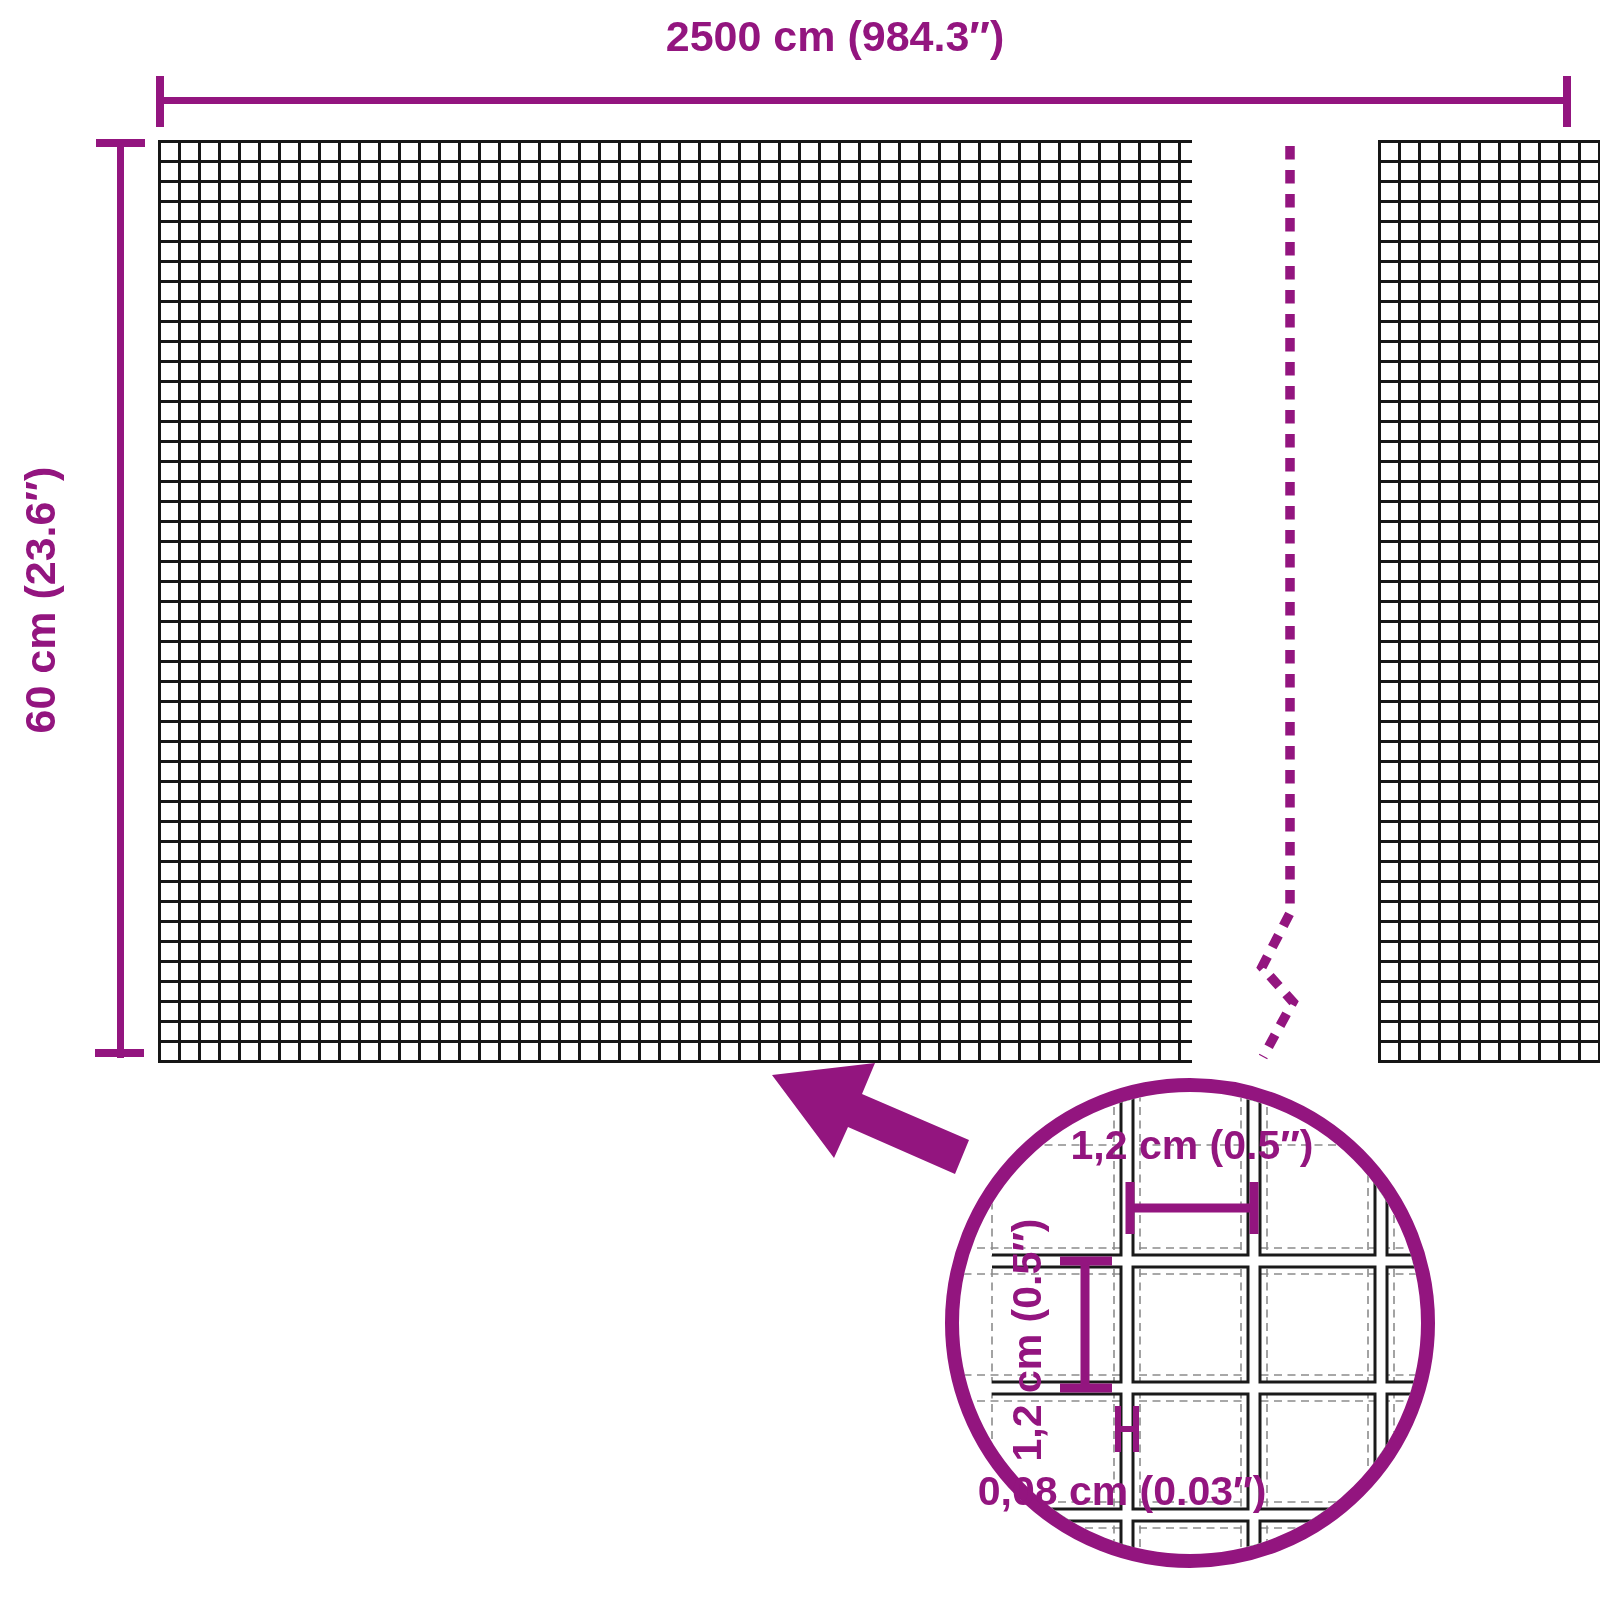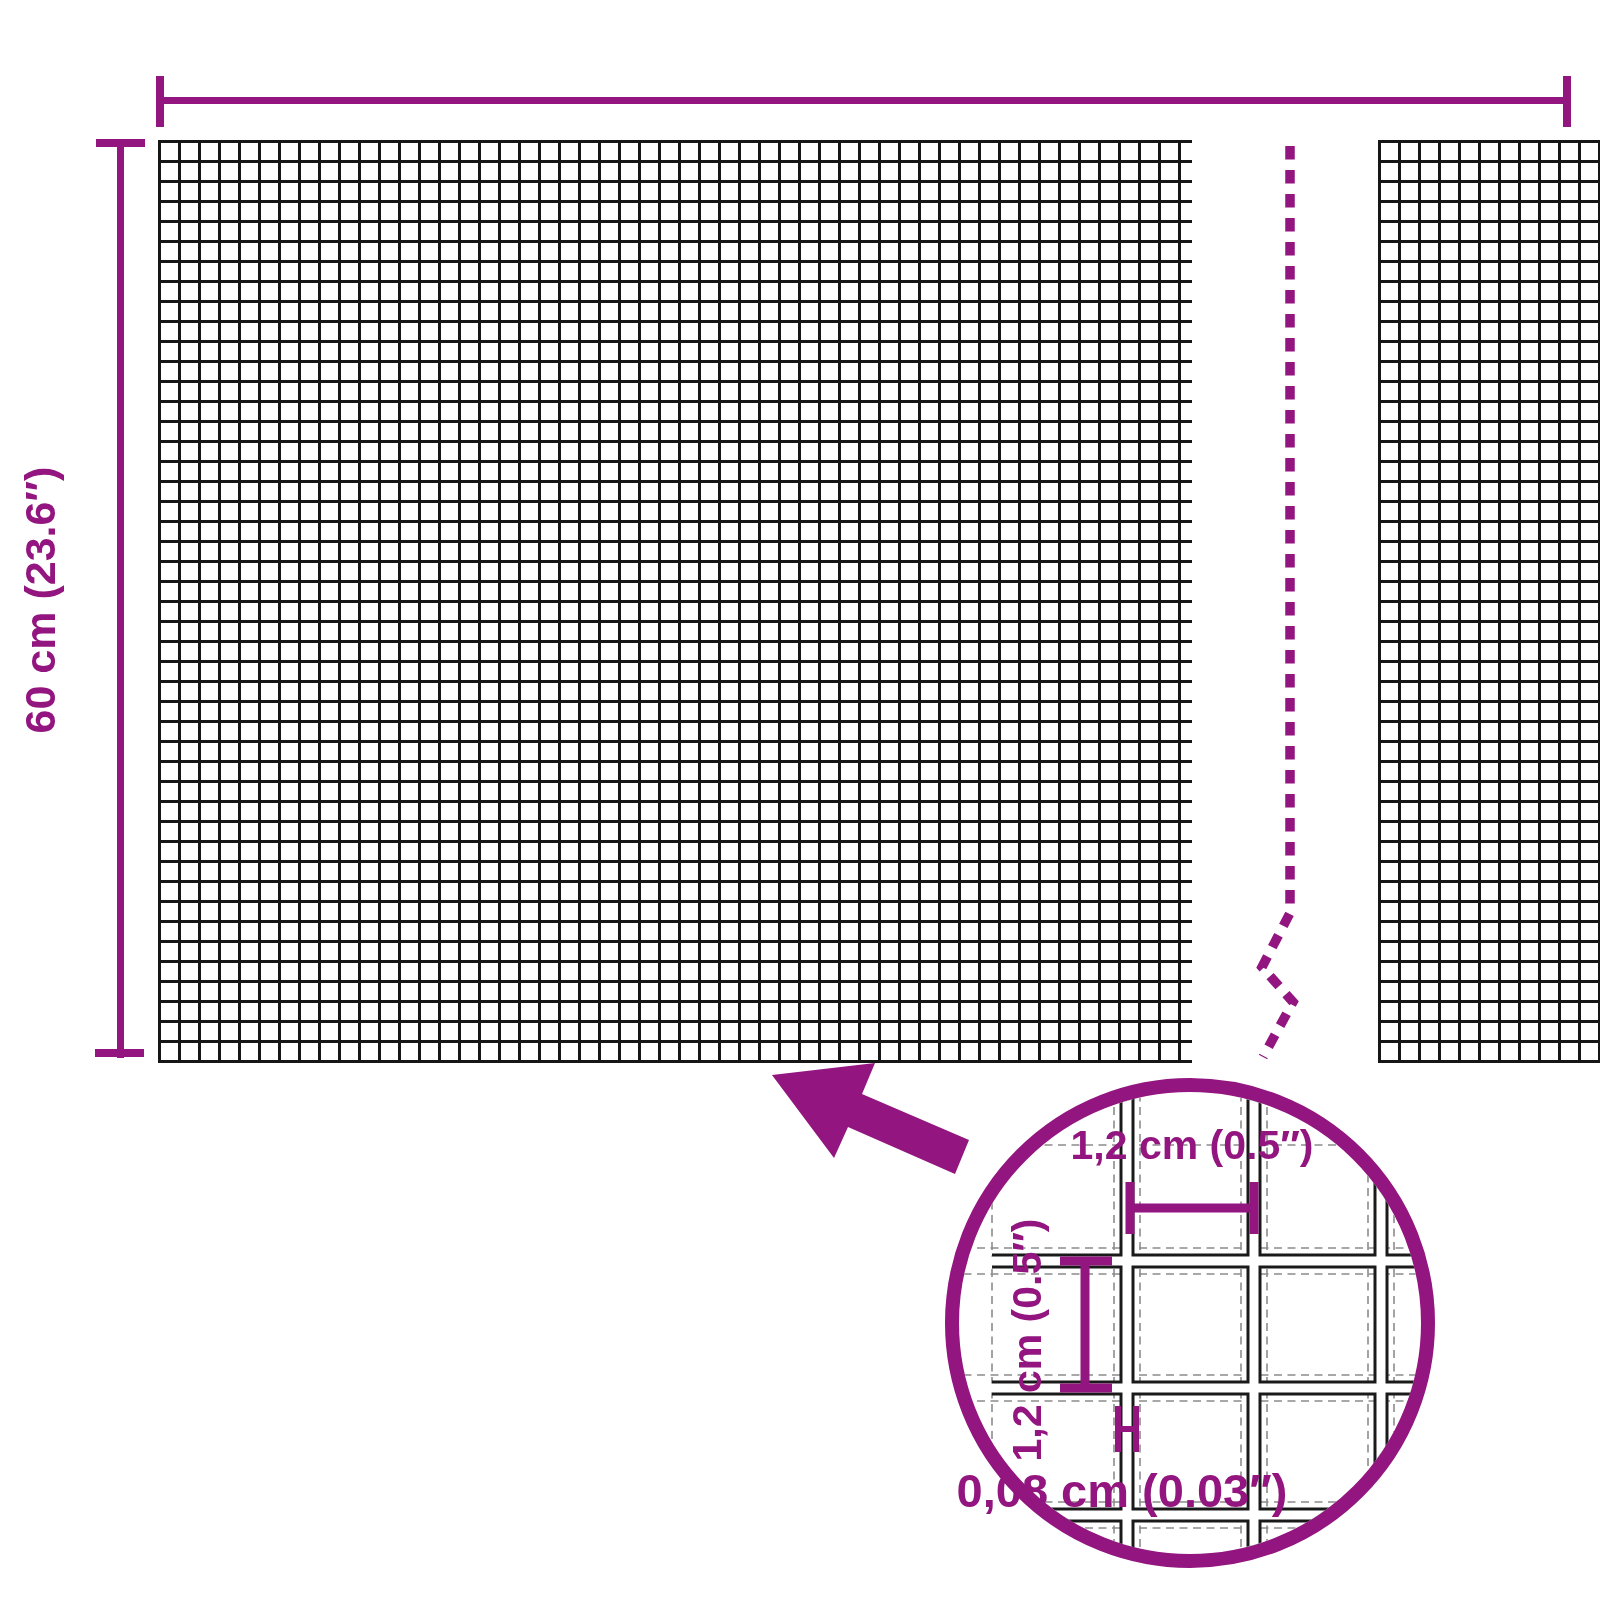--- a/index.html
+++ b/index.html
@@ -41,21 +41,21 @@
     left:-210px;top:570px;width:500px;height:60px;
     font-size:43px;line-height:60px;
     transform:rotate(-90deg);
   }
   .lbl-cell-w{left:972px;top:1117px;width:440px;font-size:41px;line-height:56px;}
   .lbl-cell-h{
     left:807px;top:1312px;width:440px;height:56px;
     font-size:41px;line-height:56px;
     transform:rotate(-90deg);
   }
-  .lbl-wire{left:892px;top:1463px;width:460px;font-size:47px;line-height:56px;}
+  .lbl-wire{left:892px;top:1463px;width:460px;font-size:41px;line-height:56px;}
   svg.overlay{position:absolute;left:0;top:0;}
 </style>
 </head>
 <body>
 
 <div class="canvas">
 
   <div class="mesh mesh-main"></div>
   <div class="mesh mesh-right"></div>
 
@@ -131,17 +131,18 @@
         </g>
         <g stroke-width="6">
           <line x1="1118" y1="1406" x2="1118" y2="1452"></line>
           <line x1="1136" y1="1406" x2="1136" y2="1452"></line>
           <line x1="1118" y1="1429" x2="1136" y2="1429"></line>
         </g>
       </g>
     </g>
   </svg>
 
+  <div class="lbl lbl-width">2500 cm (984.3″)</div>
   <div class="lbl lbl-height">60 cm (23.6″)</div>
   <div class="lbl lbl-cell-w">1,2 cm (0.5″)</div>
   <div class="lbl lbl-cell-h">1,2 cm (0.5″)</div>
   <div class="lbl lbl-wire">0,08 cm (0.03″)</div>
 </div>
 
 </body></html>

